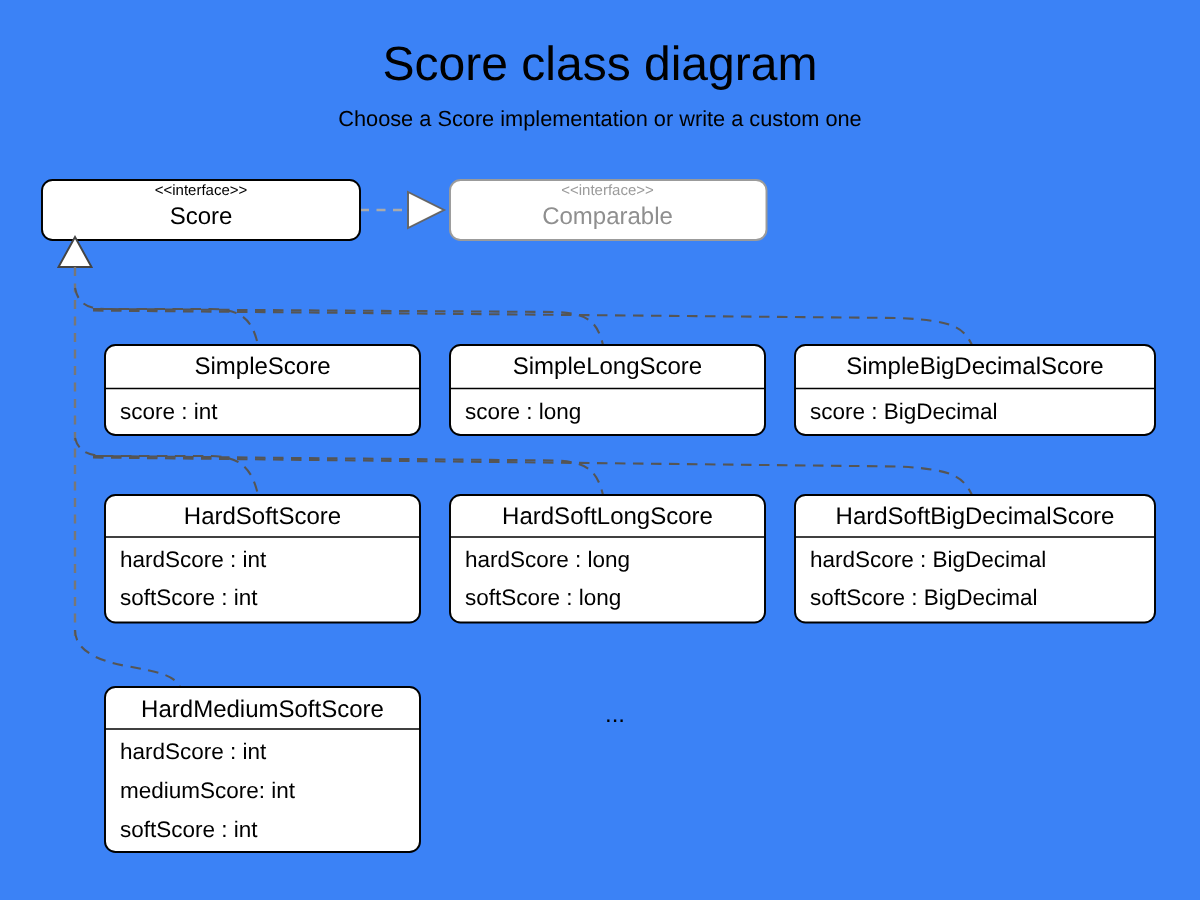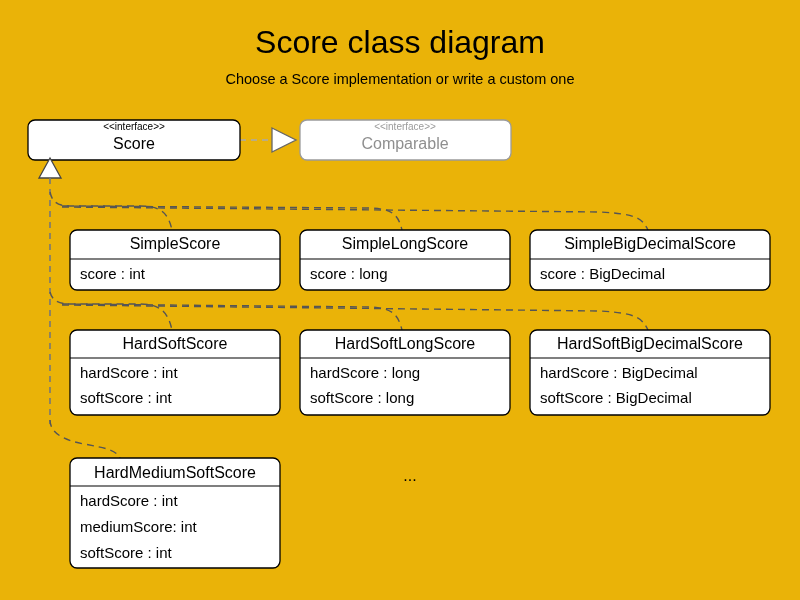--- a/index.html
+++ b/index.html
@@ -12,21 +12,21 @@
     width: 800px;
     height: 600px;
     overflow: hidden;
     font-family: "Liberation Sans", sans-serif;
     color: #000000;
   }
   #diagram-root {
     position: relative;
     width: 800px;
     height: 600px;
-    background: #eab308;
+    background: #3b82f6;
   }
   svg#diagram-canvas {
     display: block;
     width: 800px;
     height: 600px;
   }
   .diagram-title {
     font-family: "Liberation Sans", sans-serif;
     font-size: 32px;
     fill: #000000;

